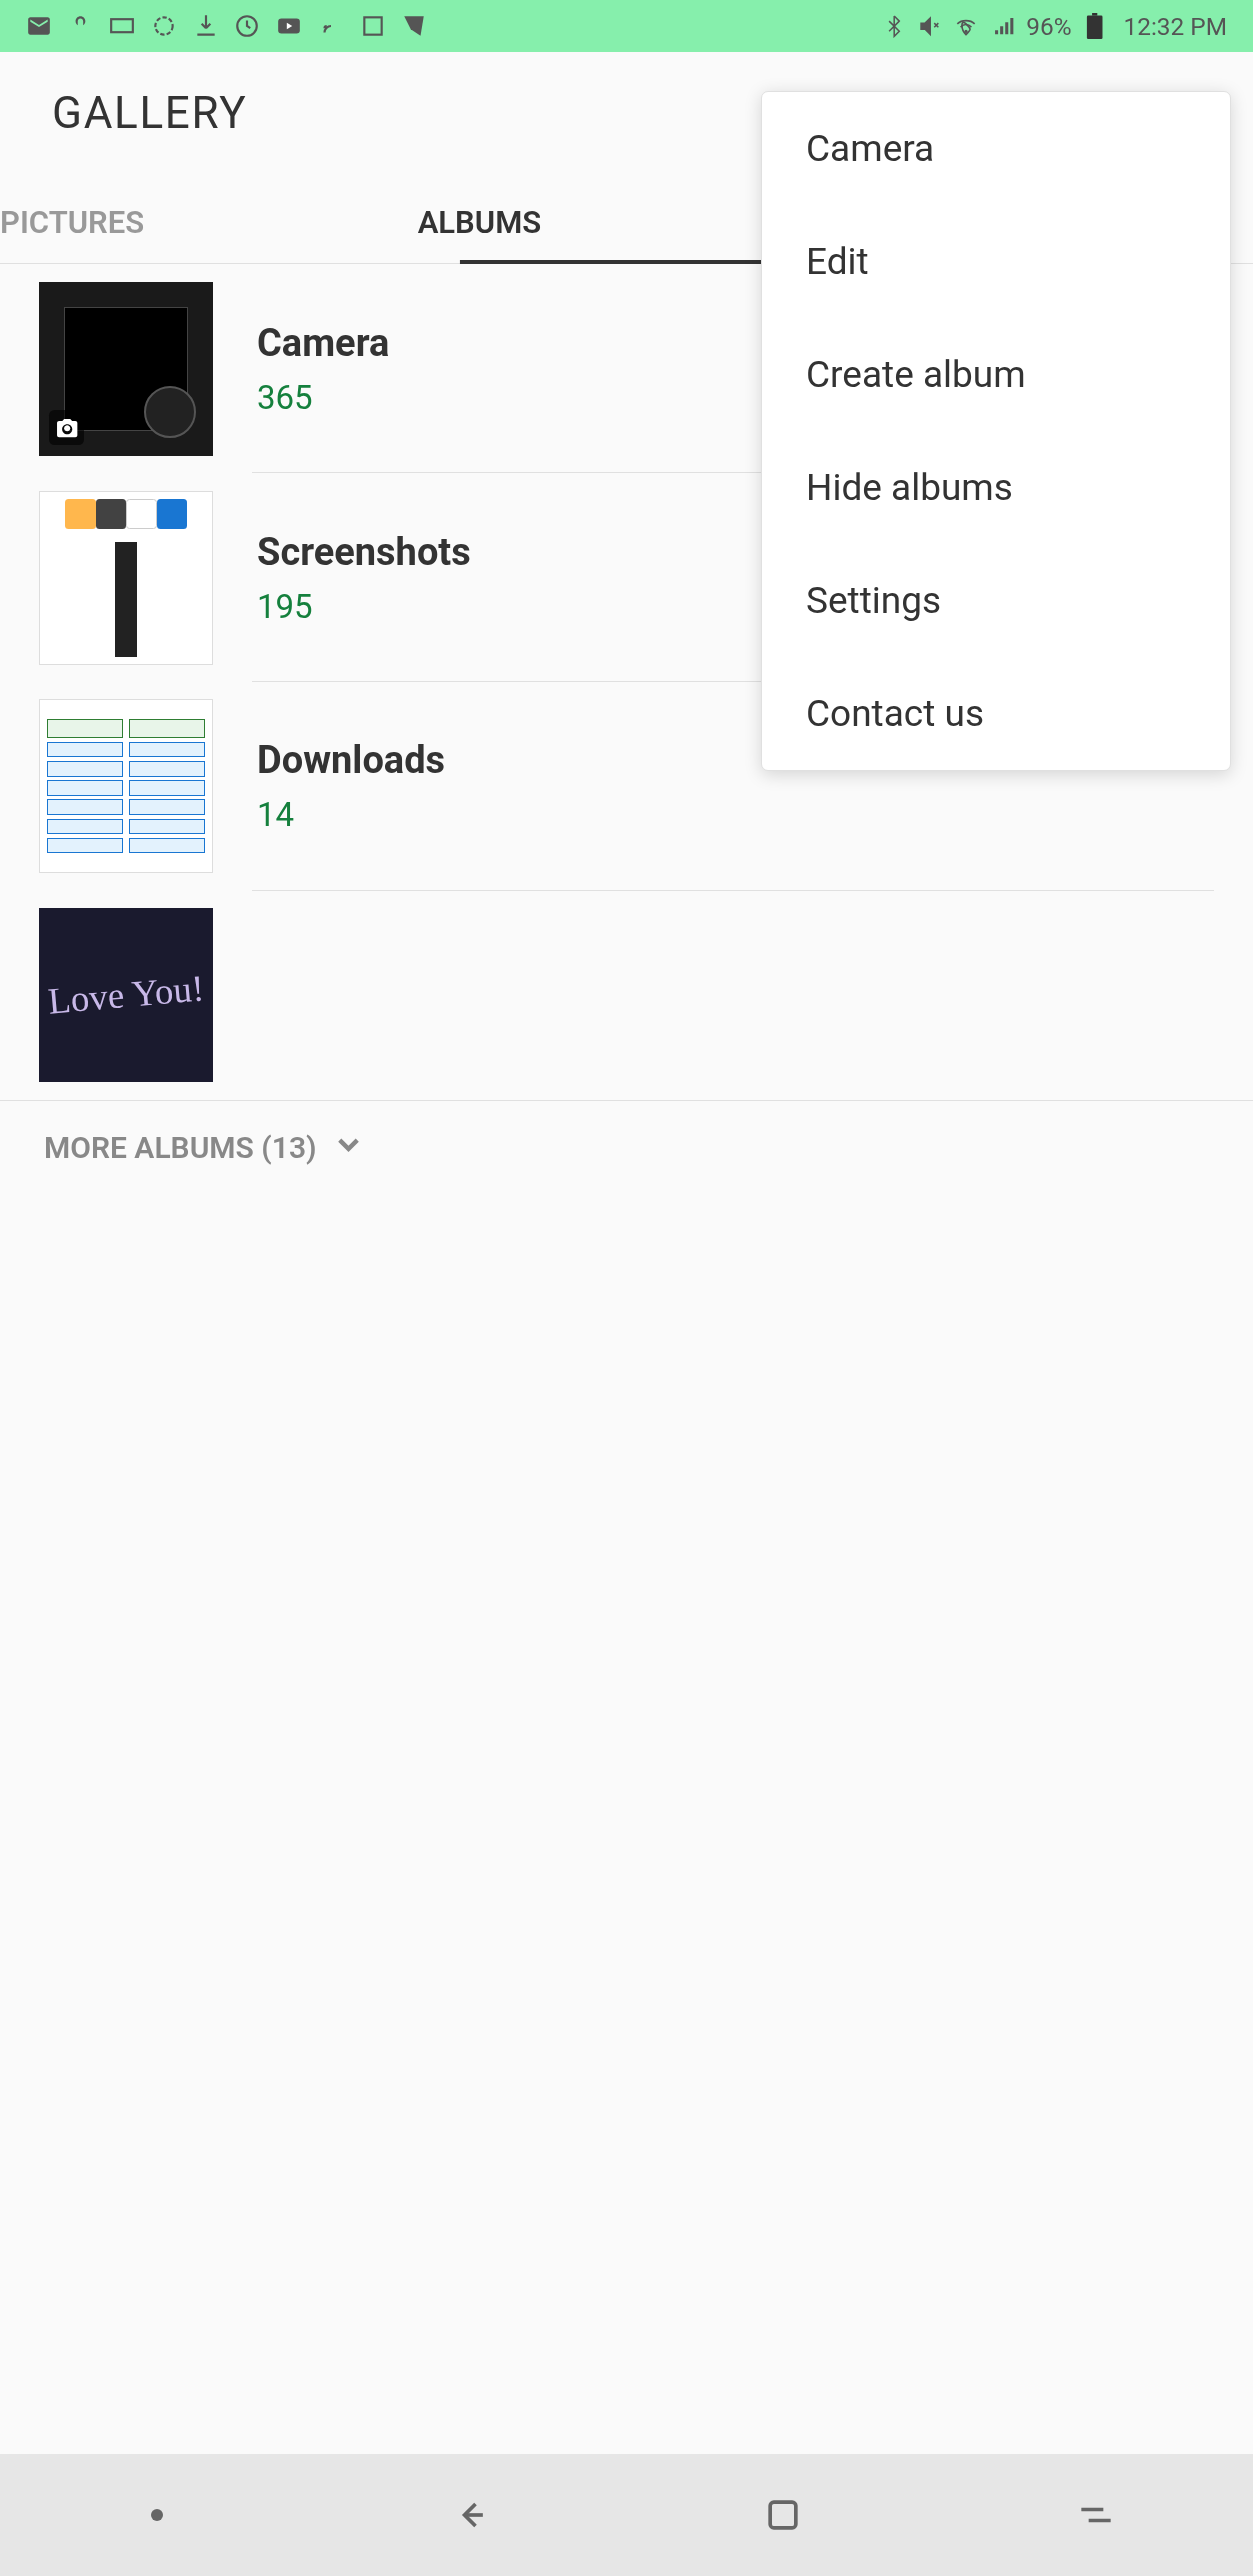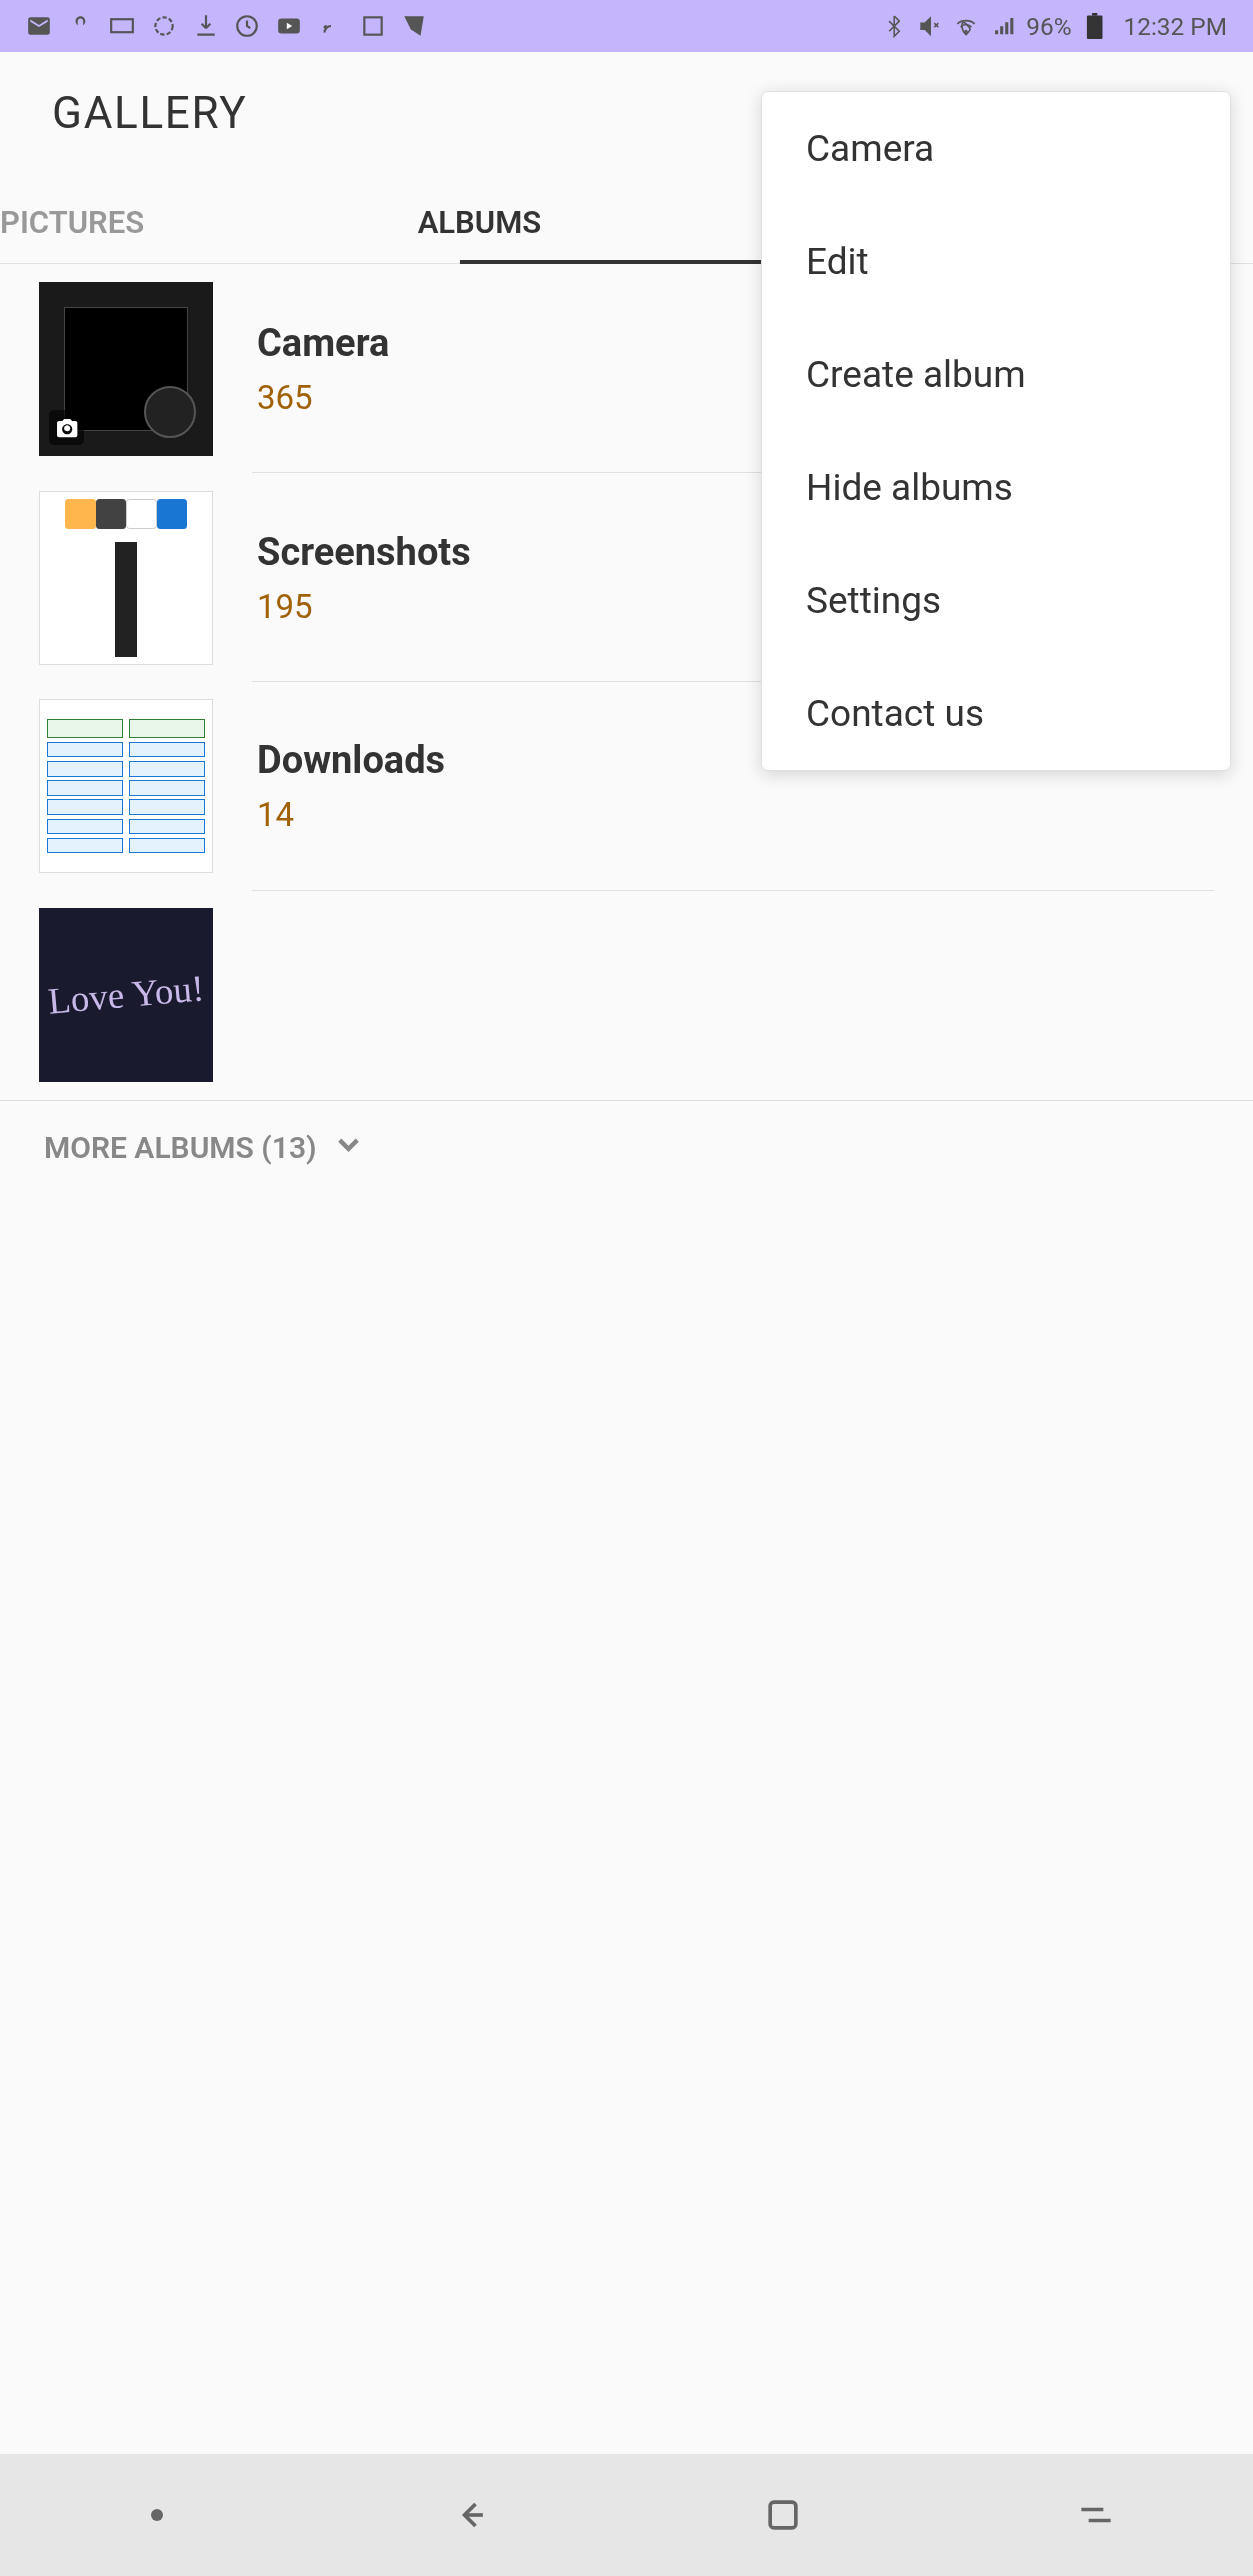--- a/index.html
+++ b/index.html
@@ -13,21 +13,21 @@
       width: 1253px;
       height: 2576px;
       background: #fafafa;
       position: relative;
       overflow: hidden;
     }
     
     
     .status-bar {
       height: 52px;
-      background: #c4b5fd;
+      background: #86efac;
       display: flex;
       align-items: center;
       justify-content: space-between;
       padding: 0 26px;
       font-size: 24.4px;
       color: #333;
     }
     
     .status-left {
       display: flex;
@@ -250,21 +250,21 @@
     }
     
     .album-name {
       font-size: 38px;
       font-weight: 700;
       color: #333;
     }
     
     .album-count {
       font-size: 33px;
-      color: #a16207;
+      color: #15803d;
     }
     
     
     .more-albums {
       padding: 26px 44px;
       display: flex;
       align-items: center;
       gap: 14px;
       font-size: 30px;
       font-weight: 600;

